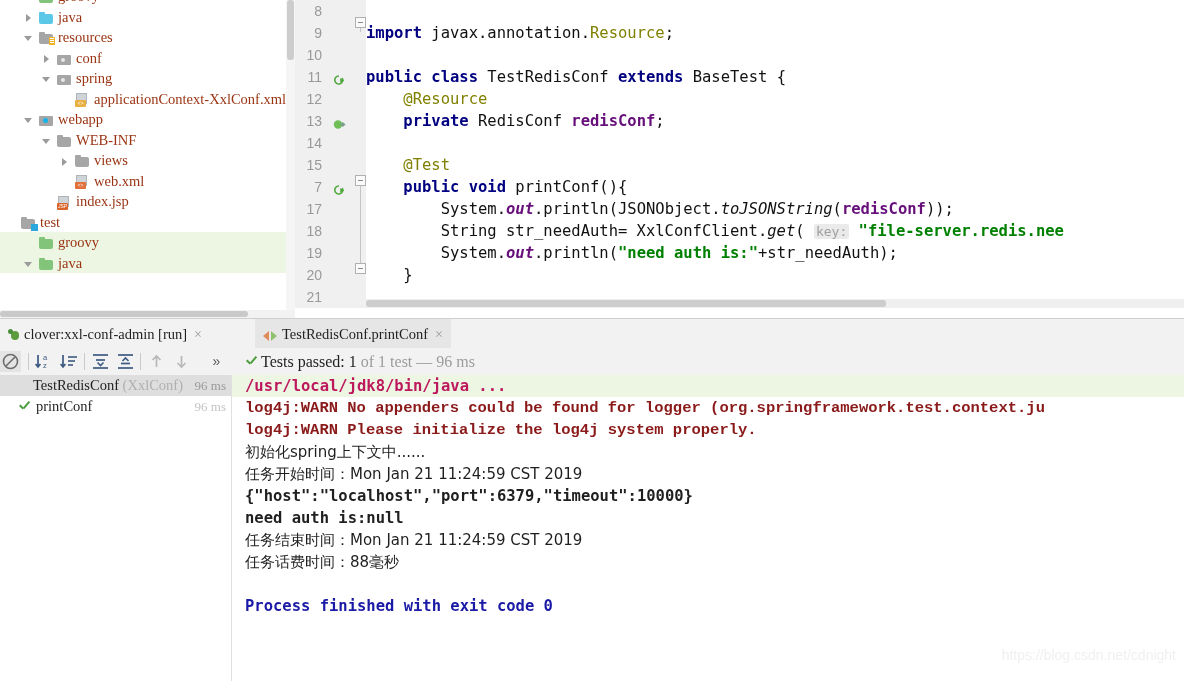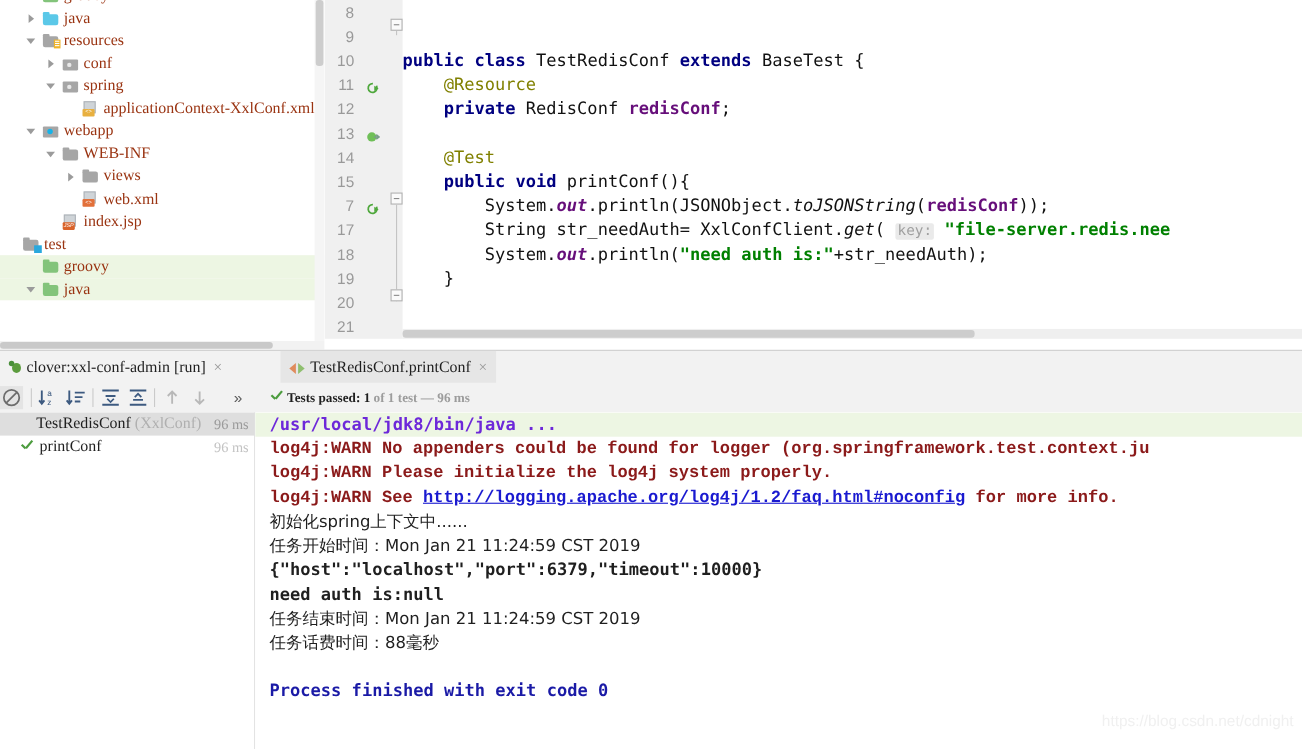--- a/index.html
+++ b/index.html
@@ -131,21 +131,21 @@
   .arrowsicon .ra{position:absolute;right:0;top:1px;border-left:6px solid #8fbf6f;border-top:5px solid transparent;border-bottom:5px solid transparent;}
 
   
   .runbar{
     position:absolute;left:0;top:348px;width:1184px;height:27px;background:#f2f2f2;
   }
   .tb{position:absolute;top:3px;width:21px;height:21px;}
   .tbsep{position:absolute;top:5px;width:1px;height:17px;background:#cacaca;}
   .status{
     position:absolute;left:245px;top:0;height:27px;line-height:27px;
-    font-family:"Liberation Serif", serif;font-size:12px;color:#1f1f1f;white-space:nowrap;font-weight:bold;
+    font-family:"Liberation Serif", serif;font-size:16px;color:#1f1f1f;white-space:nowrap;
   }
   .status .muted{color:#9c9c9c;}
   .chk{display:inline-block;width:14px;height:12px;position:relative;vertical-align:middle;margin-right:2px;}
   .chk::before{content:"";position:absolute;left:1px;top:4px;width:5px;height:2px;background:#4c9c3e;transform:rotate(45deg);}
   .chk::after{content:"";position:absolute;left:4px;top:2px;width:9px;height:2px;background:#4c9c3e;transform:rotate(-50deg);}
 
   
   .testpanel{
     position:absolute;left:0;top:375px;width:232px;height:306px;background:#ffffff;
   }
@@ -160,21 +160,21 @@
   .trow .par{color:#b0b0b0;}
 
   
   .console{
     position:absolute;left:232px;top:375px;width:952px;height:306px;background:#ffffff;overflow:hidden;
   }
   .conline{
     height:22px;line-height:22px;white-space:pre;padding-left:13px;
     font-family:"DejaVu Sans Mono", monospace;font-size:15.5px;color:#1f1f1f;
   }
-  .conline.cmd{background:#edf6e3;color:#6d28d9;font-weight:bold;}
+  .conline.cmd{background:#edf6e3;color:#be185d;font-weight:bold;}
   .conline.warn{color:#8b1a1a;font-weight:bold;font-family:Liberation Mono, monospace;}
   .conline.cn{font-family:"DejaVu Sans", sans-serif;color:#1f1f1f;font-size:15px;}
   .conline.bold{font-weight:bold;}
   .conline.fin{color:#1a1aa6;font-weight:bold;}
   .lnk{color:#1a1ad0;text-decoration:underline;font-weight:bold;}
 
   .watermark{
     position:absolute;right:8px;bottom:18px;
     font-family:"Liberation Sans",sans-serif;font-size:14px;color:#f0f0f0;
   }
@@ -271,20 +271,21 @@
     </div>
     <div class="foldcol">
       <div class="fold-line" style="top:28px;height:4px;"></div>
       <div class="fold-box" style="top:17px;"></div>
       <div class="fold-line" style="top:186px;height:88px;"></div>
       <div class="fold-box" style="top:175px;"></div>
       <div class="fold-box" style="top:263px;"></div>
     </div>
     <div class="code" id="code-lines">
         <div class="cline">&nbsp;</div>
+        <div class="cline"><span class="kw">import </span><span class="plain">javax.annotation.</span><span class="anno">Resource</span><span class="plain">;</span></div>
         <div class="cline">&nbsp;</div>
         <div class="cline"><span class="kw">public class </span><span class="cls">TestRedisConf </span><span class="kw">extends </span><span class="cls">BaseTest {</span></div>
         <div class="cline"><span class="anno">    @Resource</span></div>
         <div class="cline"><span class="kw">    private </span><span class="cls">RedisConf </span><span class="fld">redisConf</span><span class="plain">;</span></div>
         <div class="cline">&nbsp;</div>
         <div class="cline"><span class="anno">    @Test</span></div>
         <div class="cline"><span class="kw">    public void </span><span class="cls">printConf(){</span></div>
         <div class="cline"><span class="plain">        System.</span><span class="stat">out</span><span class="plain">.println(JSONObject.</span><span class="mth">toJSONString</span><span class="plain">(</span><span class="fld">redisConf</span><span class="plain">));</span></div>
         <div class="cline"><span class="plain">        String str_needAuth= XxlConfClient.</span><span class="mth">get</span><span class="plain">( </span><span class="hintkey">key:</span><span class="plain"> </span><span class="str">"file-server.redis.nee</span></div>
         <div class="cline"><span class="plain">        System.</span><span class="stat">out</span><span class="plain">.println(</span><span class="str">"need auth is:"</span><span class="plain">+str_needAuth);</span></div>
@@ -371,21 +372,20 @@
         <div class="trow"><span style="display:inline-block;width:18px"></span><span class="chk"></span><span class="lbl">printConf</span><span class="tm dim">96 ms</span></div>
       </div>
   </div>
   <div class="divider-v"></div>
 
   <div class="console">
     <div id="console-lines">
         <div class="conline cmd">/usr/local/jdk8/bin/java ...</div>
         <div class="conline warn">log4j:WARN No appenders could be found for logger (org.springframework.test.context.ju</div>
         <div class="conline warn">log4j:WARN Please initialize the log4j system properly.</div>
-        <div class="conline warn"><span>log4j:WARN See </span><span class="lnk">http://logging.apache.org/log4j/1.2/faq.html#noconfig</span><span> for more info.</span></div>
         <div class="conline cn">初始化spring上下文中......</div>
         <div class="conline cn">任务开始时间：Mon Jan 21 11:24:59 CST 2019</div>
         <div class="conline bold">{"host":"localhost","port":6379,"timeout":10000}</div>
         <div class="conline bold">need auth is:null</div>
         <div class="conline cn">任务结束时间：Mon Jan 21 11:24:59 CST 2019</div>
         <div class="conline cn">任务话费时间：88毫秒</div>
         <div class="conline">&nbsp;</div>
         <div class="conline fin">Process finished with exit code 0</div>
       </div>
   </div>

